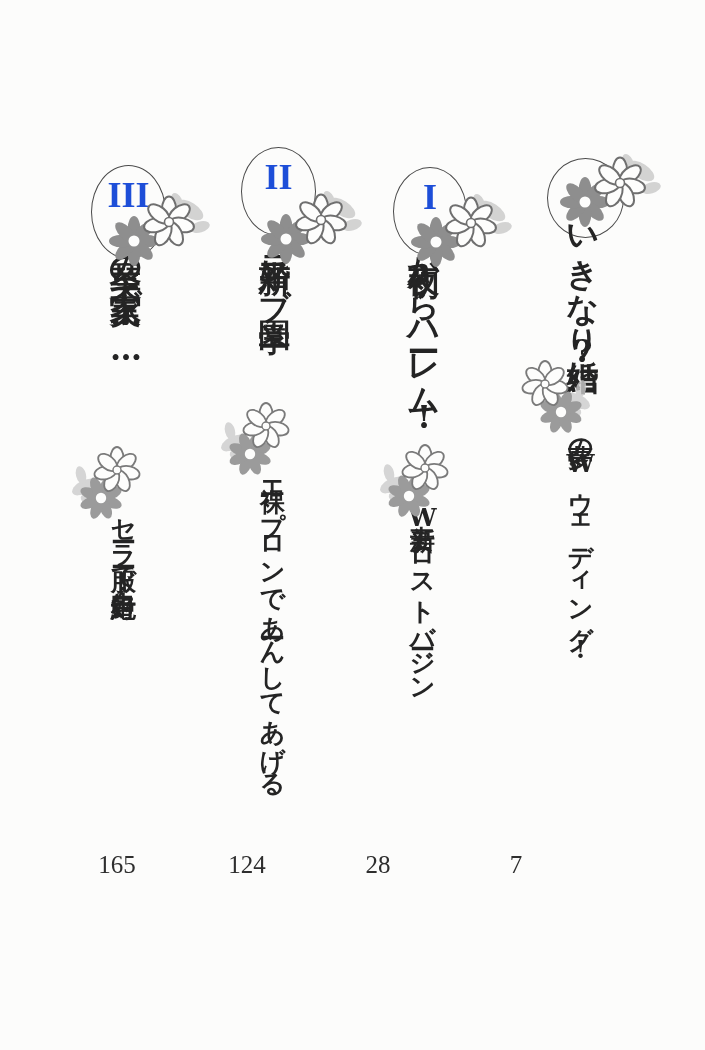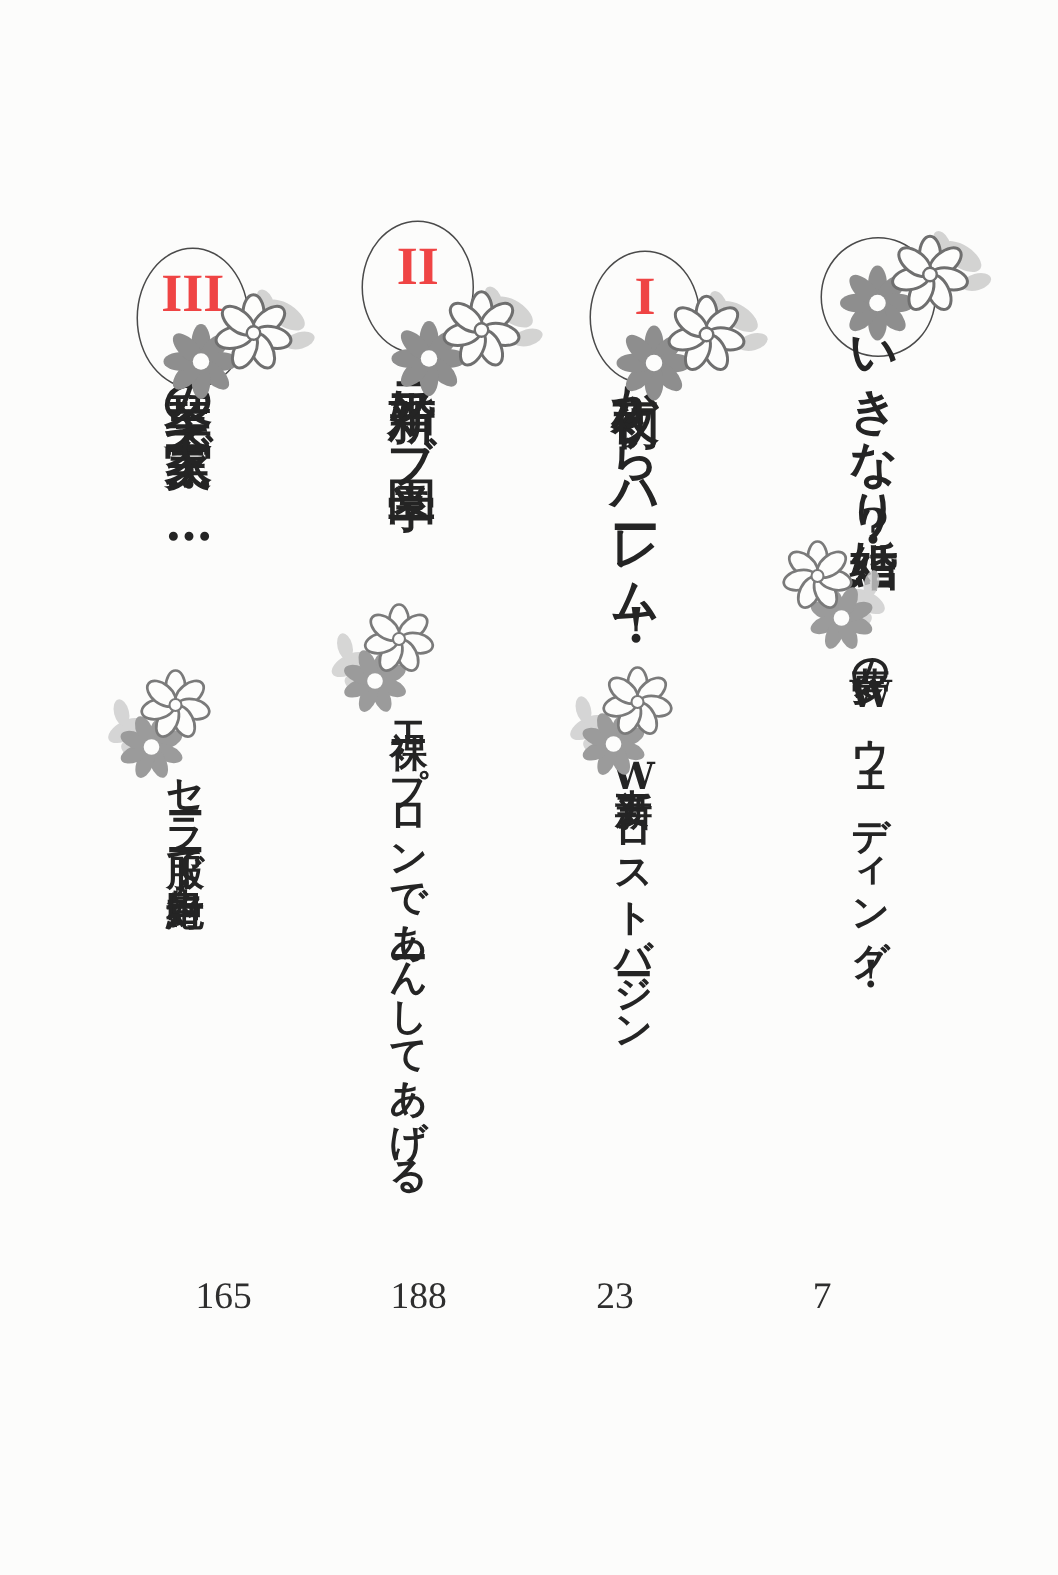--- a/index.html
+++ b/index.html
@@ -12,36 +12,36 @@
     position:relative; width:705px; height:1050px;
     background:#fcfcfb; overflow:hidden;
   }
   .circle {
     position:absolute; border:1.6px solid #4a4a4a; border-radius:50%;
     display:flex; justify-content:center; align-items:flex-start;
     z-index:1; background:transparent;
   }
   .numeral {
     font-family:"Liberation Serif","DejaVu Serif",serif;
-    font-size:36px; font-weight:600; color:#ef4444;
+    font-size:36px; font-weight:600; color:#1d4ed8;
     line-height:1; padding-top:11px; letter-spacing:0;
   }
   .vtext {
     position:absolute; writing-mode:vertical-rl; text-orientation:upright;
     color:#242424; line-height:1; white-space:nowrap; z-index:2;
     font-family:"DejaVu Serif","Liberation Serif",serif; font-weight:700;
   }
   .title    { font-size:32px; letter-spacing:-3px; }
   .subtitle { font-size:25px; letter-spacing:-2px; }
   .cluster  { position:absolute; z-index:3; }
   .cluster.flip { transform:scaleX(-1); }
   .pagenum {
     position:absolute; font-family:"Liberation Serif","DejaVu Serif",serif;
     font-size:25px; color:#2e2e2e; transform:translateX(-50%);
-    line-height:1; z-index:2;margin-left:32px;
+    line-height:1; z-index:2;
   }
 </style>
 </head>
 <body>
 
 <svg width="0" height="0" style="position:absolute" aria-hidden="true">
   <defs>
     <symbol id="fc-top" viewBox="0 0 105 88">
       <g fill="#c9c9c9" opacity="0.8">
         <ellipse cx="85" cy="21" rx="15" ry="7.5" transform="rotate(33 85 21)"></ellipse>
@@ -124,36 +124,36 @@
       <span class="numeral">I</span>
     </div>
     <svg class="cluster" style="left:407px;top:190px" width="105" height="88">
         <use href="#fc-top"></use>
       </svg>
     <div class="vtext title" style="left:408px;top:240px">初夜からハーレム!</div>
     <svg class="cluster" style="left:378px;top:444px" width="78" height="74">
         <use href="#fc-mid"></use>
       </svg>
     <div class="vtext subtitle" style="left:410px;top:507px">新妻Wロストバージン</div>
-    <div class="pagenum" style="left:378px;top:852px">23</div>
+    <div class="pagenum" style="left:378px;top:852px">28</div>
   </div>
 
   <div>
     <div class="circle" style="left:241px;top:147px;width:75px;height:89px">
       <span class="numeral">II</span>
     </div>
     <svg class="cluster" style="left:257px;top:187px" width="105" height="88">
         <use href="#fc-top"></use>
       </svg>
     <div class="vtext title" style="left:259px;top:237px">新婚ラブ学園</div>
     <svg class="cluster" style="left:219px;top:402px" width="78" height="74">
         <use href="#fc-mid"></use>
       </svg>
     <div class="vtext subtitle" style="left:260px;top:468px">裸エプロンであーんしてあげる</div>
-    <div class="pagenum" style="left:247px;top:852px">188</div>
+    <div class="pagenum" style="left:247px;top:852px">124</div>
   </div>
 
   <div>
     <div class="circle" style="left:91px;top:165px;width:75px;height:94px">
       <span class="numeral">III</span>
     </div>
     <svg class="cluster" style="left:105px;top:189px" width="105" height="88">
         <use href="#fc-top"></use>
       </svg>
     <div class="vtext title" style="left:110px;top:240px">美琴の実家で……</div>

